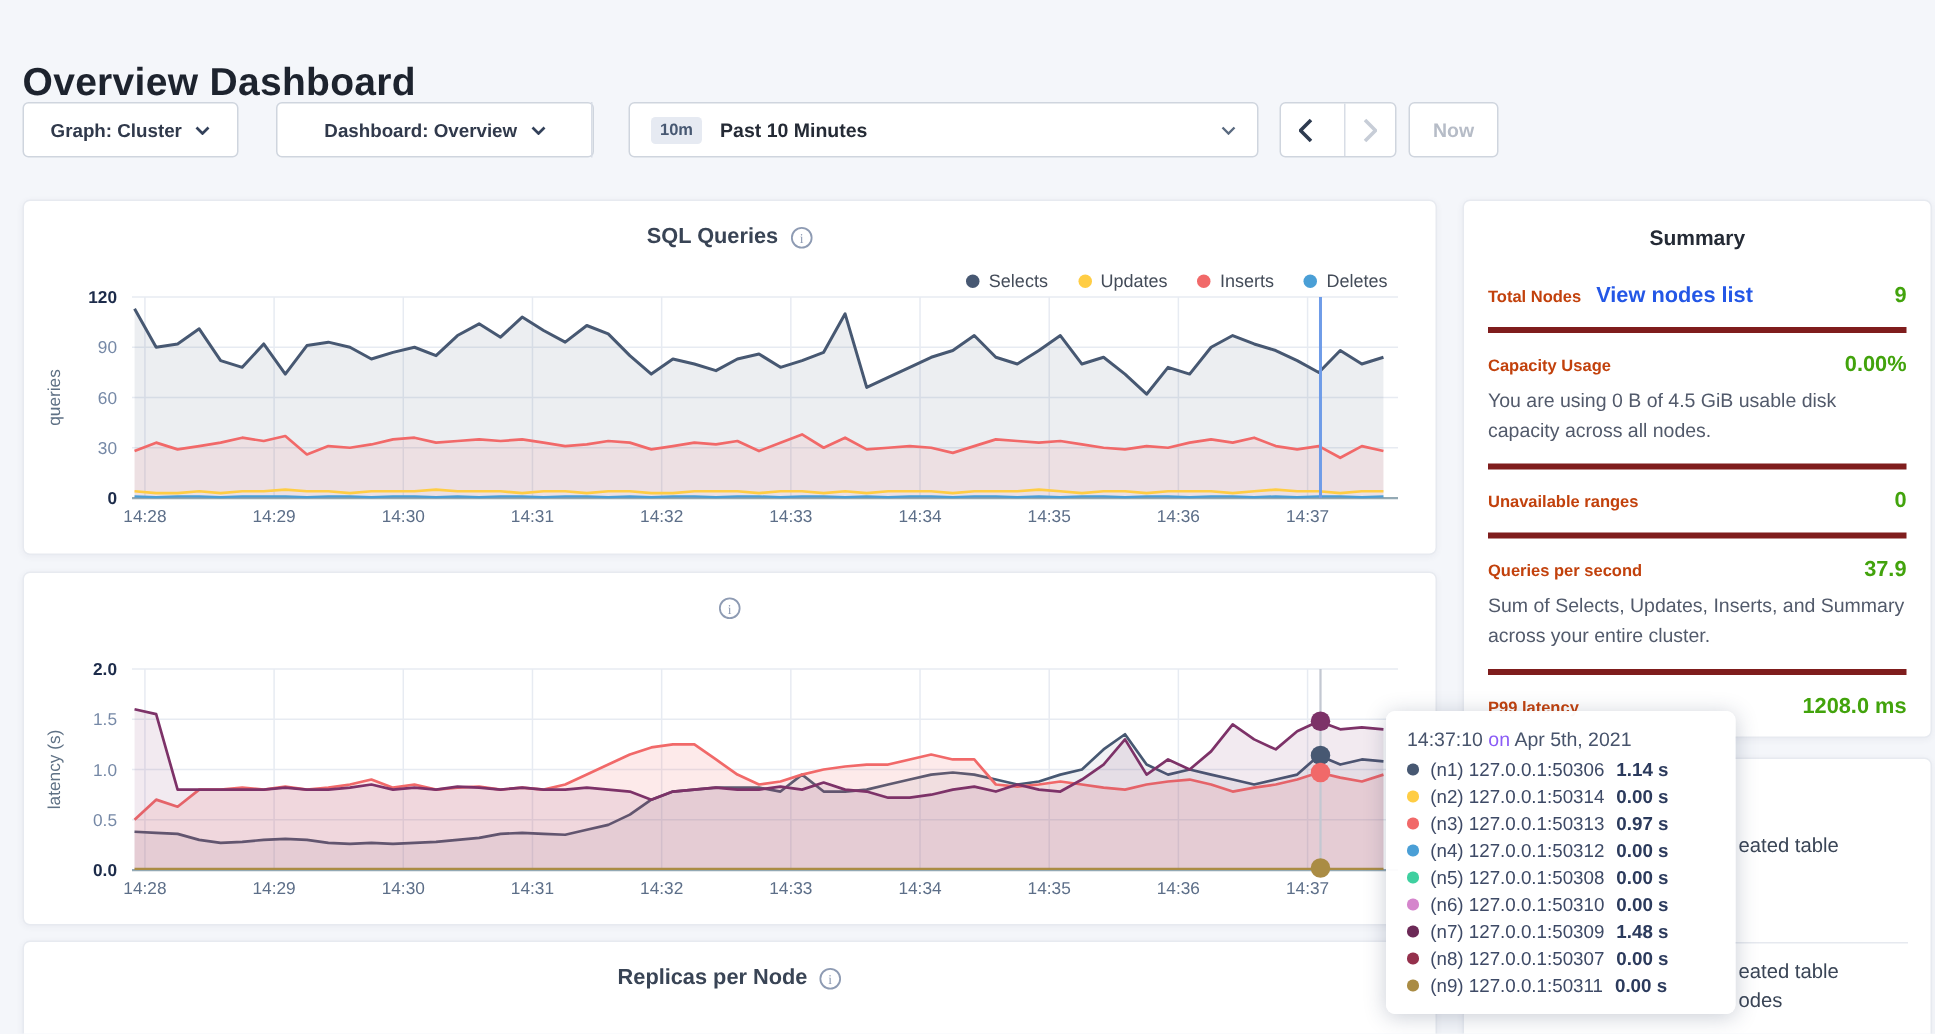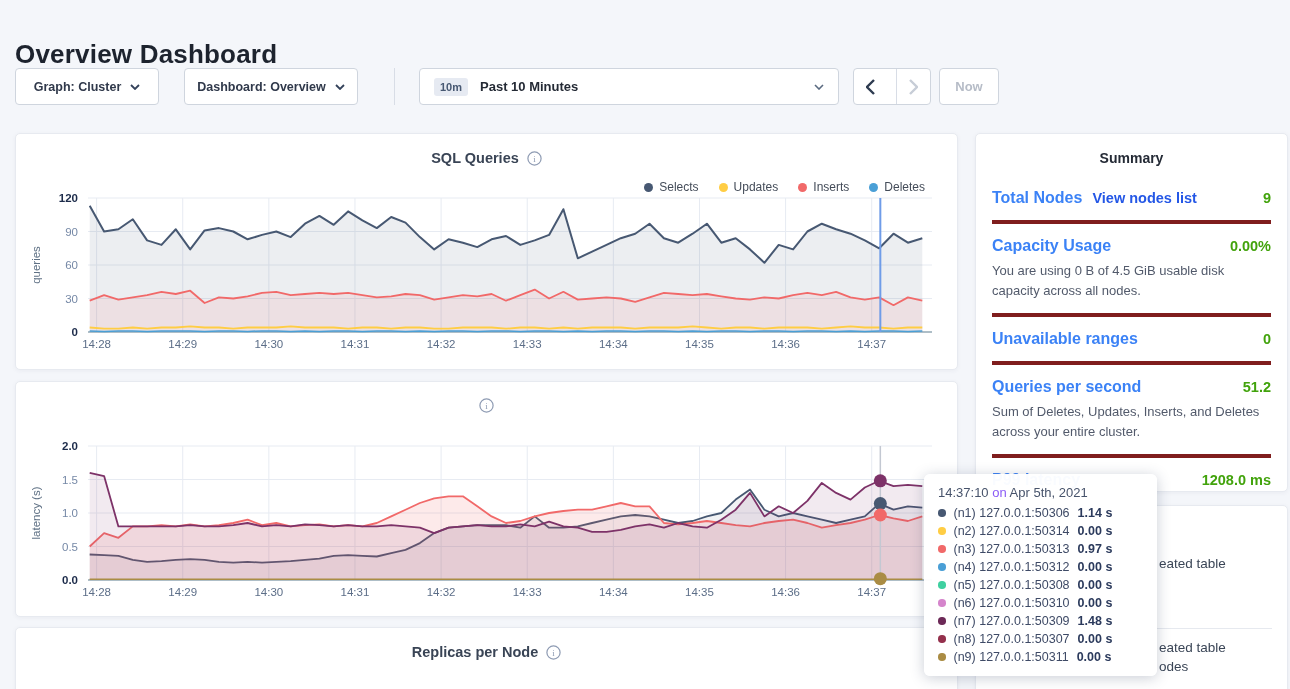--- a/index.html
+++ b/index.html
@@ -43,21 +43,21 @@
   .legend-dot { width:9px; height:9px; border-radius:50%; }
   .legend-label { font-size:12px; color:#444c59; }
   svg.chart { position:absolute; left:0; top:50px; }
 
   
   .summary-title { text-align:center; font-size:14px; font-weight:bold; color:#242a35; padding:16px 0 10px; }
   .metrics { padding:0 16px; }
   .metric { padding:13px 0; }
   .metric + .metric { border-top:4px solid #7f1d1d; }
   .metric-head { display:flex; align-items:baseline; }
-  .metric-label { font-size:16px; font-weight:bold; color:#3b82f6; }
+  .metric-label { font-size:11px; font-weight:bold; color:#c2410c; }
   .metric-link { font-size:14.5px; font-weight:bold; color:#2457e6; margin-left:10px; cursor:pointer; }
   .metric-link:empty { margin:0; }
   .metric-value { margin-left:auto; font-size:14.5px; font-weight:bold; color:#42a30c; }
   .metric-desc { font-size:13px; color:#525a6b; line-height:1.5; margin-top:6px; }
   .metric-desc:empty { display:none; }
 
   
   .frag { position:absolute; font-size:13.5px; color:#3a4556; }
   .events-divider { position:absolute; left:15px; right:15px; height:1px; background:#e6e9ef; }
 
@@ -79,21 +79,21 @@
 <body>
 
 <h1 class="abs page-title">Overview Dashboard</h1>
 
 <div class="btn" style="left:15px; width:144px;justify-content:center;">
   <span>Graph: Cluster</span>
   <svg width="10" height="6" viewBox="0 0 10 6">
       <polyline points="1,1 5,5 9,1" fill="none" stroke="#33415a" stroke-width="1.8"></polyline>
     </svg>
 </div>
-<div class="btn" style="left:184px; width:174px;">
+<div class="btn" style="left:184px; width:212px;">
   <span>Dashboard: Overview</span>
   <svg width="10" height="6" viewBox="0 0 10 6">
       <polyline points="1,1 5,5 9,1" fill="none" stroke="#33415a" stroke-width="1.8"></polyline>
     </svg>
 </div>
 <div class="abs toolbar-divider"></div>
 <div class="btn timepicker">
   <span class="tp-badge">10m</span>
   <span class="tp-label">Past 10 Minutes</span>
   <svg class="tp-chev" width="10" height="6" viewBox="0 0 10 6">
@@ -278,23 +278,23 @@
           <span class="metric-link"></span>
           <span class="metric-value">0</span>
         </div>
 
       </div>
 
       <div class="metric">
         <div class="metric-head">
           <span class="metric-label">Queries per second</span>
           <span class="metric-link"></span>
-          <span class="metric-value">51.2</span>
-        </div>
-        <p class="metric-desc">Sum of Deletes, Updates, Inserts, and Deletes across your entire cluster.</p>
+          <span class="metric-value">37.9</span>
+        </div>
+        <p class="metric-desc">Sum of Selects, Updates, Inserts, and Summary across your entire cluster.</p>
       </div>
 
       <div class="metric">
         <div class="metric-head">
           <span class="metric-label">P99 latency</span>
           <span class="metric-link"></span>
           <span class="metric-value">1208.0 ms</span>
         </div>
 
       </div>

